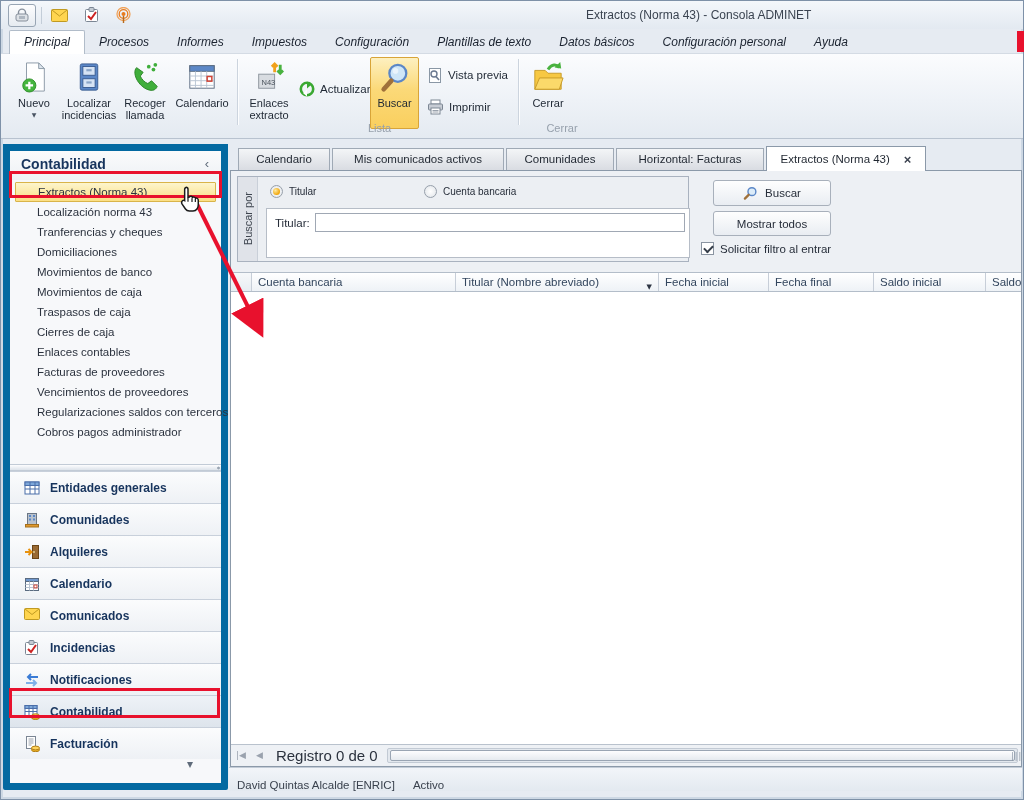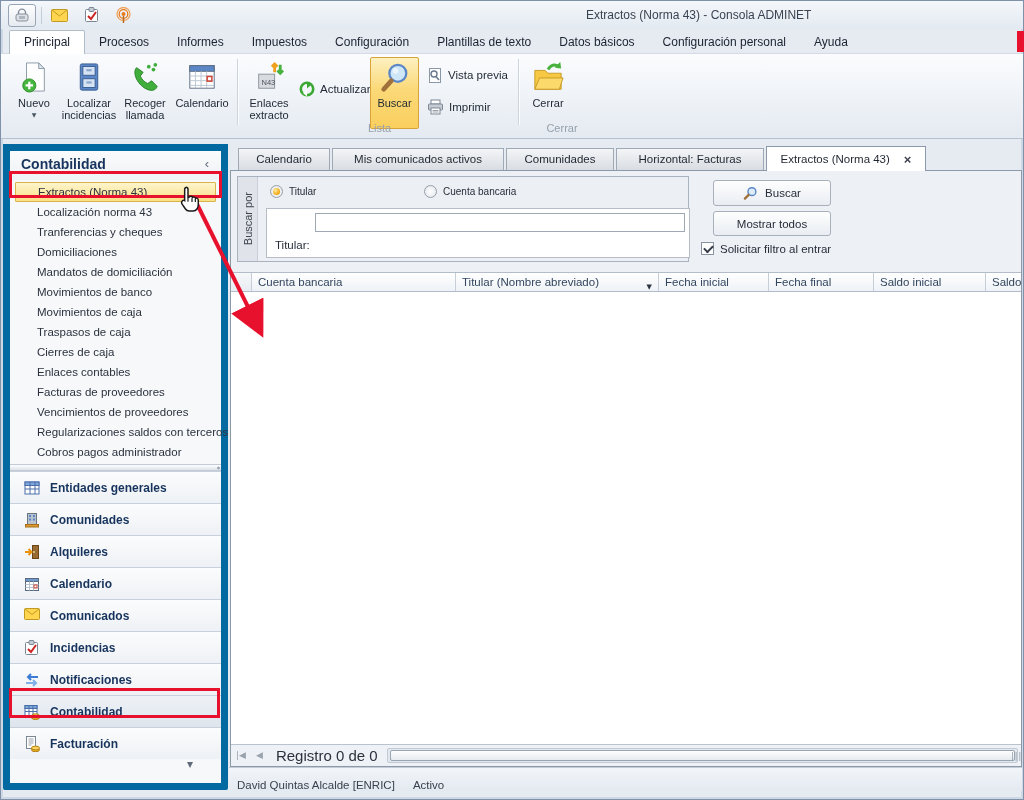--- a/index.html
+++ b/index.html
@@ -15,21 +15,21 @@
   .titlebar{position:absolute;left:1px;right:1px;top:1px;height:28px;
     background:linear-gradient(#f4f7fb,#e3e9f1);}
   .appbtn{position:absolute;left:7px;top:3px;width:28px;height:23px;
     border:1px solid #98a5b4;border-radius:3px;background:linear-gradient(#fdfdfe,#e6ebf1);
     display:flex;align-items:center;justify-content:center;}
   .qsep{position:absolute;left:40px;top:6px;width:1px;height:17px;background:#c3cdd8;}
   .qicon{position:absolute;top:5px;width:20px;height:18px;display:flex;align-items:center;justify-content:center;}
   .title{position:absolute;left:585px;top:0;height:28px;line-height:28px;color:#3a4350;font-size:12px;}
   
   .tabrow{position:absolute;left:1px;right:1px;top:29px;height:24px;display:flex;align-items:flex-end;padding-left:8px;}
-  .rtab{padding:4px 14px 4px 14px;font-size:12px;color:#1b2330;white-space:nowrap;}
+  .rtab{padding:4px 14px 4px 14px;font-size:12px;color:#1b2330;white-space:nowrap;font-style:italic;}
   .rtab.active{background:#fff;border:1px solid #b1bcc9;border-bottom:none;border-radius:2px 2px 0 0;
     position:relative;z-index:2;margin-bottom:-1px;padding-bottom:5px;}
   .red-edge{position:absolute;right:0;top:31px;width:7px;height:21px;background:#e8112d;}
   
   .ribbon{position:absolute;left:1px;right:1px;top:53px;height:86px;
     background:linear-gradient(#fbfcfe,#eef2f7 55%,#e4eaf1);
     border-top:1px solid #d4dbe4;border-bottom:1px solid #b8c2cf;}
   .bigbtn{position:absolute;top:3px;height:72px;text-align:center;font-size:11px;color:#1e2733;
     border:1px solid transparent;border-radius:2px;padding-top:3px;cursor:default;}
   .bigbtn .bicon{display:block;height:34px;}
@@ -74,21 +74,21 @@
     border-left:1px solid #8b99a9;border-right:1px solid #8b99a9;border-bottom:1px solid #8b99a9;}
   .filterbox{position:absolute;left:6px;top:5px;width:452px;height:86px;border:1px solid #a9b2bf;background:#eceff3;}
   .fstrip{position:absolute;left:0;top:0;bottom:0;width:20px;background:#e0e3e9;border-right:1px solid #c9cfd8;
     display:flex;align-items:center;justify-content:center;}
   .fstrip span{writing-mode:vertical-rl;transform:rotate(180deg);font-size:11px;color:#3f4650;}
   .radio{width:13px;height:13px;border-radius:50%;border:1px solid #97a0ab;background:radial-gradient(#ffffff,#dfe3e8);position:relative;flex:0 0 13px;}
   .radio.sel::after{content:"";position:absolute;left:2px;top:2px;width:7px;height:7px;border-radius:50%;
     background:radial-gradient(circle at 35% 35%, #ffeaa0, #f0a50a 70%);}
   .radrow{position:absolute;display:flex;align-items:center;gap:6px;font-size:10px;color:#272e3a;cursor:pointer;}
   .groupbox{position:absolute;left:28px;top:31px;width:424px;height:50px;background:#fff;border:1px solid #b6bdc7;}
-  .groupbox .flabel{position:absolute;left:8px;top:8px;font-size:11.5px;color:#272e3a;margin-top:22px;}
+  .groupbox .flabel{position:absolute;left:8px;top:8px;font-size:11.5px;color:#272e3a;}
   .groupbox input{position:absolute;left:48px;top:4px;width:370px;height:19px;border:1px solid #a0a8b4;
     font-family:inherit;font-size:11.5px;padding:0 4px;outline:none;}
   .pbtn{position:absolute;width:118px;border:1px solid #a8b0bb;border-radius:3px;
     background:linear-gradient(#fefefe,#e9edf2);display:flex;align-items:center;justify-content:center;
     gap:7px;font-size:11.5px;color:#272e3a;cursor:pointer;}
   .cbrow{position:absolute;display:flex;align-items:center;gap:6px;font-size:11.5px;color:#272e3a;cursor:pointer;}
   .cb{width:13px;height:13px;background:#fff;border:1px solid #8a94a1;position:relative;flex:0 0 13px;}
   .cb::after{content:"";position:absolute;left:2px;top:2px;width:7px;height:4px;
     border-left:2px solid #353d49;border-bottom:2px solid #353d49;transform:rotate(-45deg);}
   
@@ -285,21 +285,20 @@
   <div class="sidebar">
     <div class="sb-header">
       <span class="txt">Contabilidad</span>
       <span class="chev">‹</span>
     </div>
     <div class="sb-items">
       <div class="sb-item sel">Extractos (Norma 43)</div>
       <div class="sb-item">Localización norma 43</div>
       <div class="sb-item">Tranferencias y cheques</div>
       <div class="sb-item">Domiciliaciones</div>
-      <div class="sb-item">Mandatos de domiciliación</div>
       <div class="sb-item">Movimientos de banco</div>
       <div class="sb-item">Movimientos de caja</div>
       <div class="sb-item">Traspasos de caja</div>
       <div class="sb-item">Cierres de caja</div>
       <div class="sb-item">Enlaces contables</div>
       <div class="sb-item">Facturas de proveedores</div>
       <div class="sb-item">Vencimientos de proveedores</div>
       <div class="sb-item">Regularizaciones saldos con terceros</div>
       <div class="sb-item">Cobros pagos administrador</div>
     </div>

